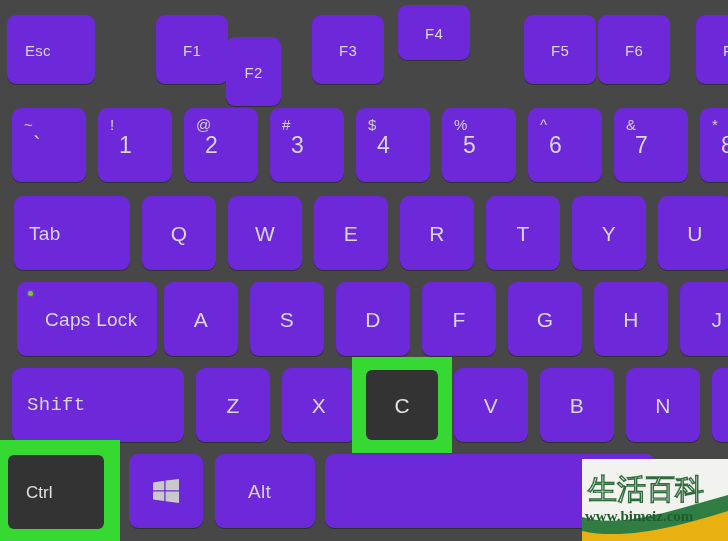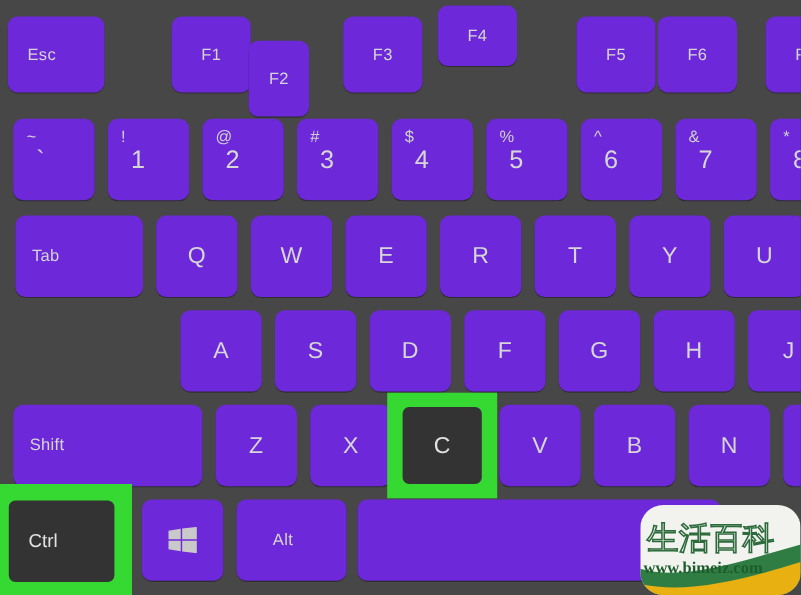--- a/index.html
+++ b/index.html
@@ -40,21 +40,21 @@
     top: 50%;
     transform: translateY(-50%);
     text-align: center;
     color: #d6d6d6;
     font-size: 21px;
     font-weight: 400;
     letter-spacing: 0.3px;
     line-height: 1;
   }
   .key.small .legend {
-    font-size: 15px;
+    font-size: 19px;
   }
   
   .key.leftlab .legend {
     text-align: left;
     left: 15px;
     right: auto;
   }
   .key.fn .legend {
     font-size: 15px;
   }
@@ -121,21 +121,20 @@
 
   
   .watermark {
     position: absolute;
     right: 0;
     bottom: 0;
     width: 146px;
     height: 82px;
     z-index: 20;
     overflow: hidden;
-    border-radius: 21px;
   }
 </style>
 </head>
 <body>
 
 <div id="screen">
   <div class="kbd">
 
     <div class="key fn" style="left:7px;  top:15px; width:88px;  height:69px;">
       <span class="legend" style="text-align:left;left:18px;right:auto;">Esc</span>
@@ -217,20 +216,24 @@
     <div class="key" style="left:486px; top:196px; width:74px; height:74px;">
       <span class="legend">T</span>
     </div>
     <div class="key" style="left:572px; top:196px; width:74px; height:74px;">
       <span class="legend">Y</span>
     </div>
     <div class="key" style="left:658px; top:196px; width:74px; height:74px;">
       <span class="legend">U</span>
     </div>
 
+    <div class="key small leftlab" style="left:17px;  top:282px; width:140px; height:74px;">
+      <span class="led"></span>
+      <span class="legend" style="left:28px;">Caps Lock</span>
+    </div>
     <div class="key" style="left:164px; top:282px; width:74px; height:74px;">
       <span class="legend">A</span>
     </div>
     <div class="key" style="left:250px; top:282px; width:74px; height:74px;">
       <span class="legend">S</span>
     </div>
     <div class="key" style="left:336px; top:282px; width:74px; height:74px;">
       <span class="legend">D</span>
     </div>
     <div class="key" style="left:422px; top:282px; width:74px; height:74px;">
@@ -239,21 +242,21 @@
     <div class="key" style="left:508px; top:282px; width:74px; height:74px;">
       <span class="legend">G</span>
     </div>
     <div class="key" style="left:594px; top:282px; width:74px; height:74px;">
       <span class="legend">H</span>
     </div>
     <div class="key" style="left:680px; top:282px; width:74px; height:74px;">
       <span class="legend">J</span>
     </div>
 
-    <div class="key small leftlab" style="left:12px;  top:368px; width:172px; height:74px;">
+    <div class="key small leftlab" style="left:12px;  top:368px; width:172px; height:74px;font-family:Liberation Mono, monospace;">
       <span class="legend">Shift</span>
     </div>
     <div class="key" style="left:196px; top:368px; width:74px; height:74px;">
       <span class="legend">Z</span>
     </div>
     <div class="key" style="left:282px; top:368px; width:74px; height:74px;">
       <span class="legend">X</span>
     </div>
 
     <div class="key" style="left:454px; top:368px; width:74px; height:74px;">

